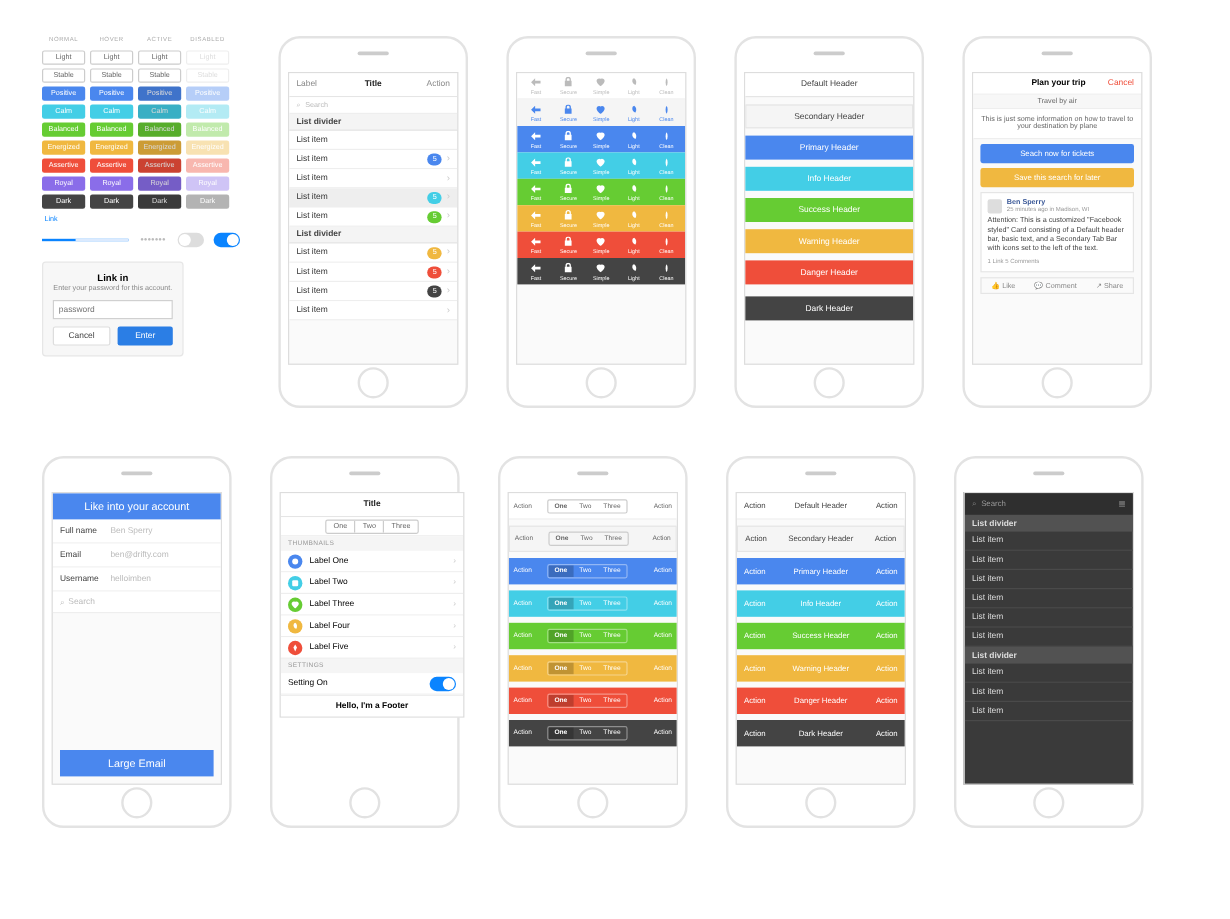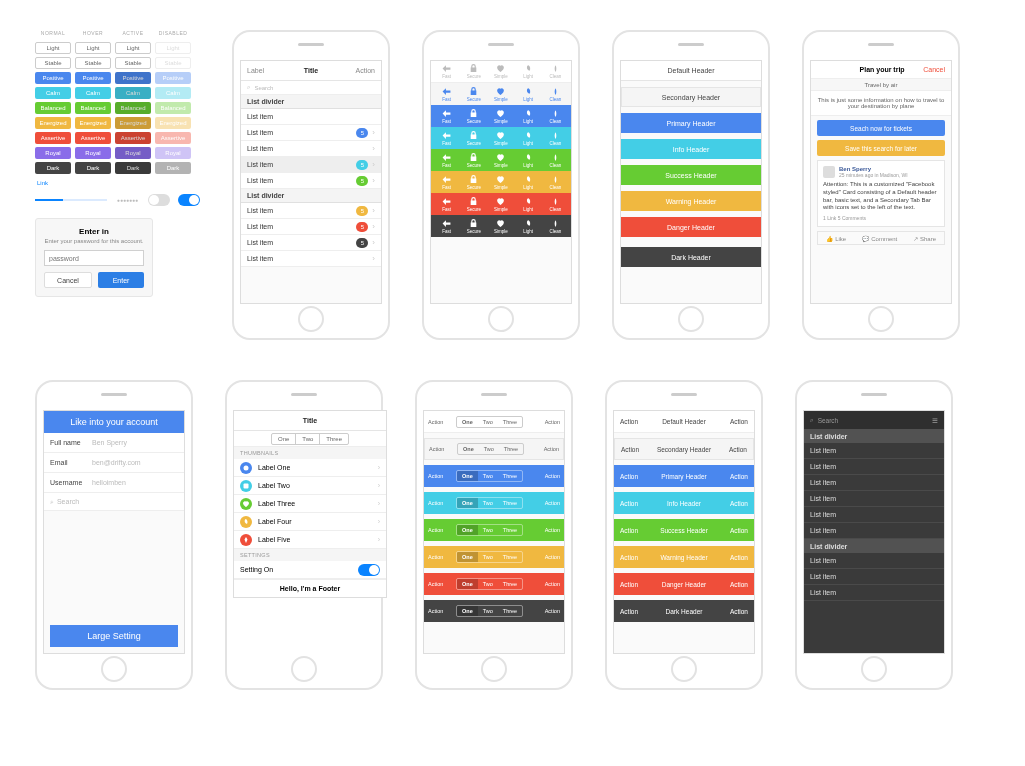--- a/index.html
+++ b/index.html
@@ -183,21 +183,21 @@
   <div class="pal-link">Link</div>
   <div class="progress-row">
     <div class="progress"></div>
     <span style="color:#bbb;font-size:5px">●●●●●●●</span>
     <div class="toggles">
       <div class="toggle tg-off"></div>
       <div class="toggle tg-on"></div>
     </div>
   </div>
   <div class="signin-card">
-    <h3>Enter in</h3>
+    <h3>Link in</h3>
     <p>Enter your password for this account.</p>
     <input placeholder="password" style="">
     <div class="btn-row">
       <button class="btn-cancel">Cancel</button>
       <button class="btn-enter">Enter</button>
     </div>
   </div>
 </div>
 
 <div class="phone">
@@ -576,21 +576,21 @@
             </div>
             <div class="form-row">
               <span class="lbl">Username</span>
               <span class="val">helloimben</span>
             </div>
           </div>
   <div class="searchrow">
     <span>⌕</span>
     <span>Search</span>
   </div>
-  <div class="large-btn">Large Setting</div>
+  <div class="large-btn">Large Email</div>
 </div>
 </div>
 
 <div class="phone">
 <div class="screen" style="position:relative">
   <div class="titlebar">
     <span class="left"></span>
     <span class="center">Title</span>
     <span class="right"></span>
   </div>

